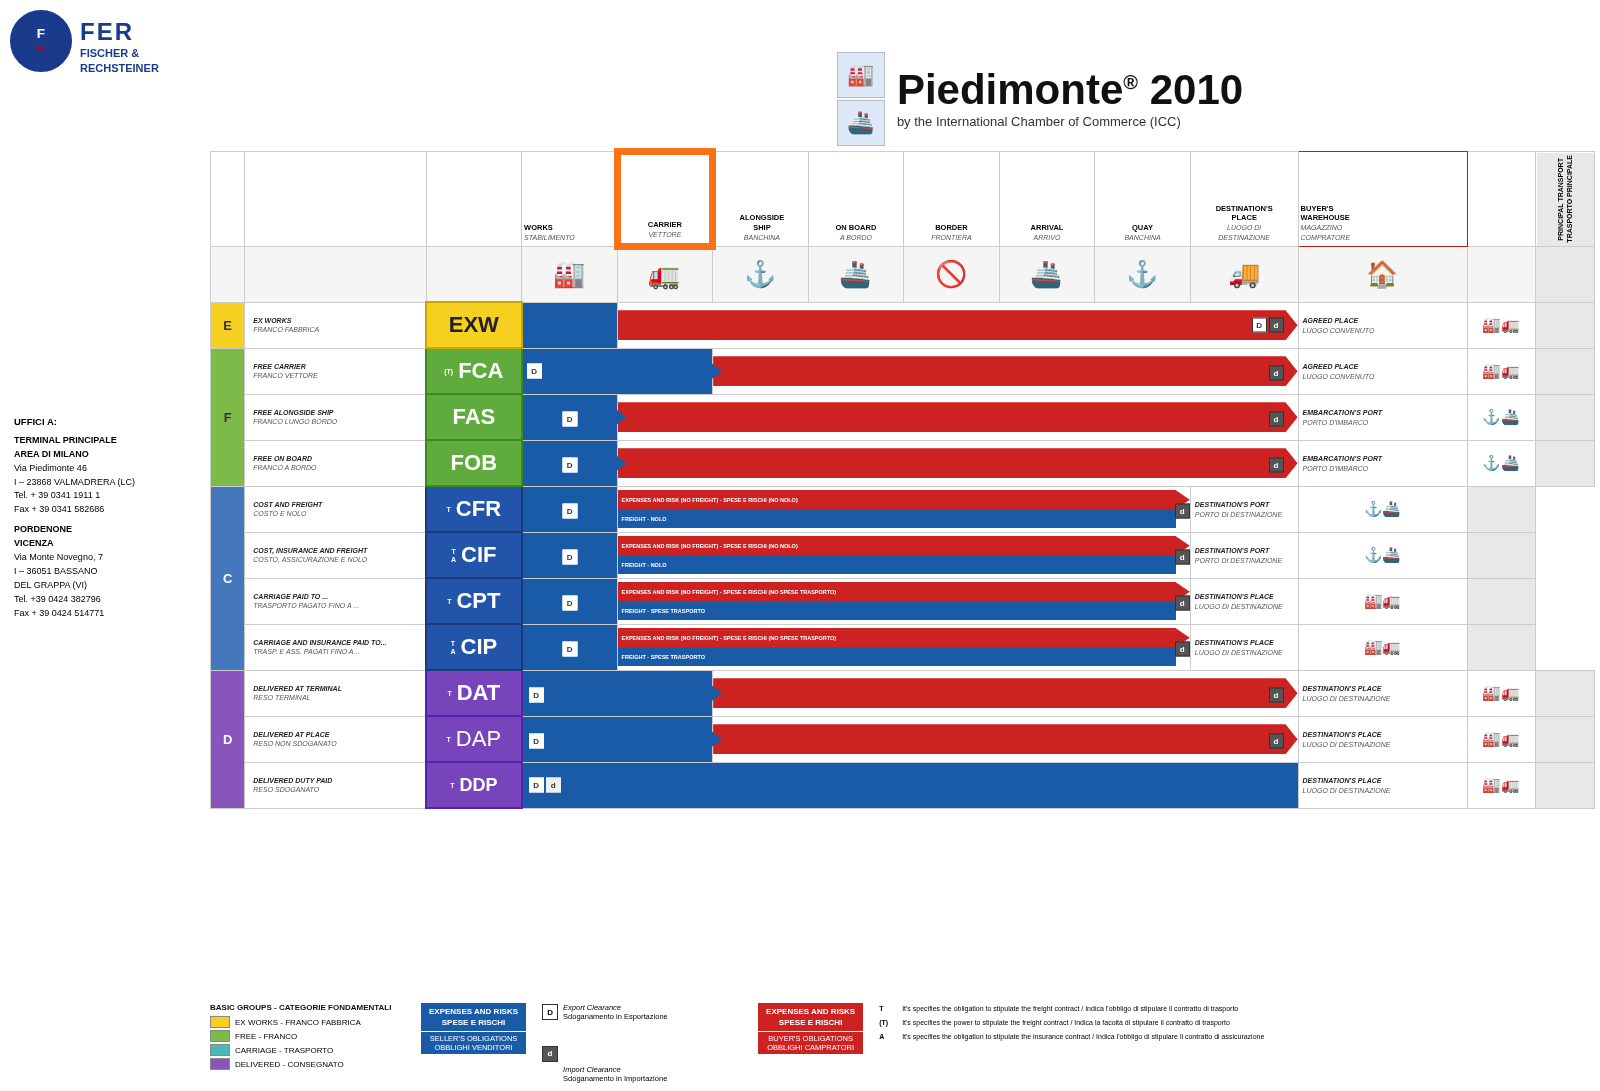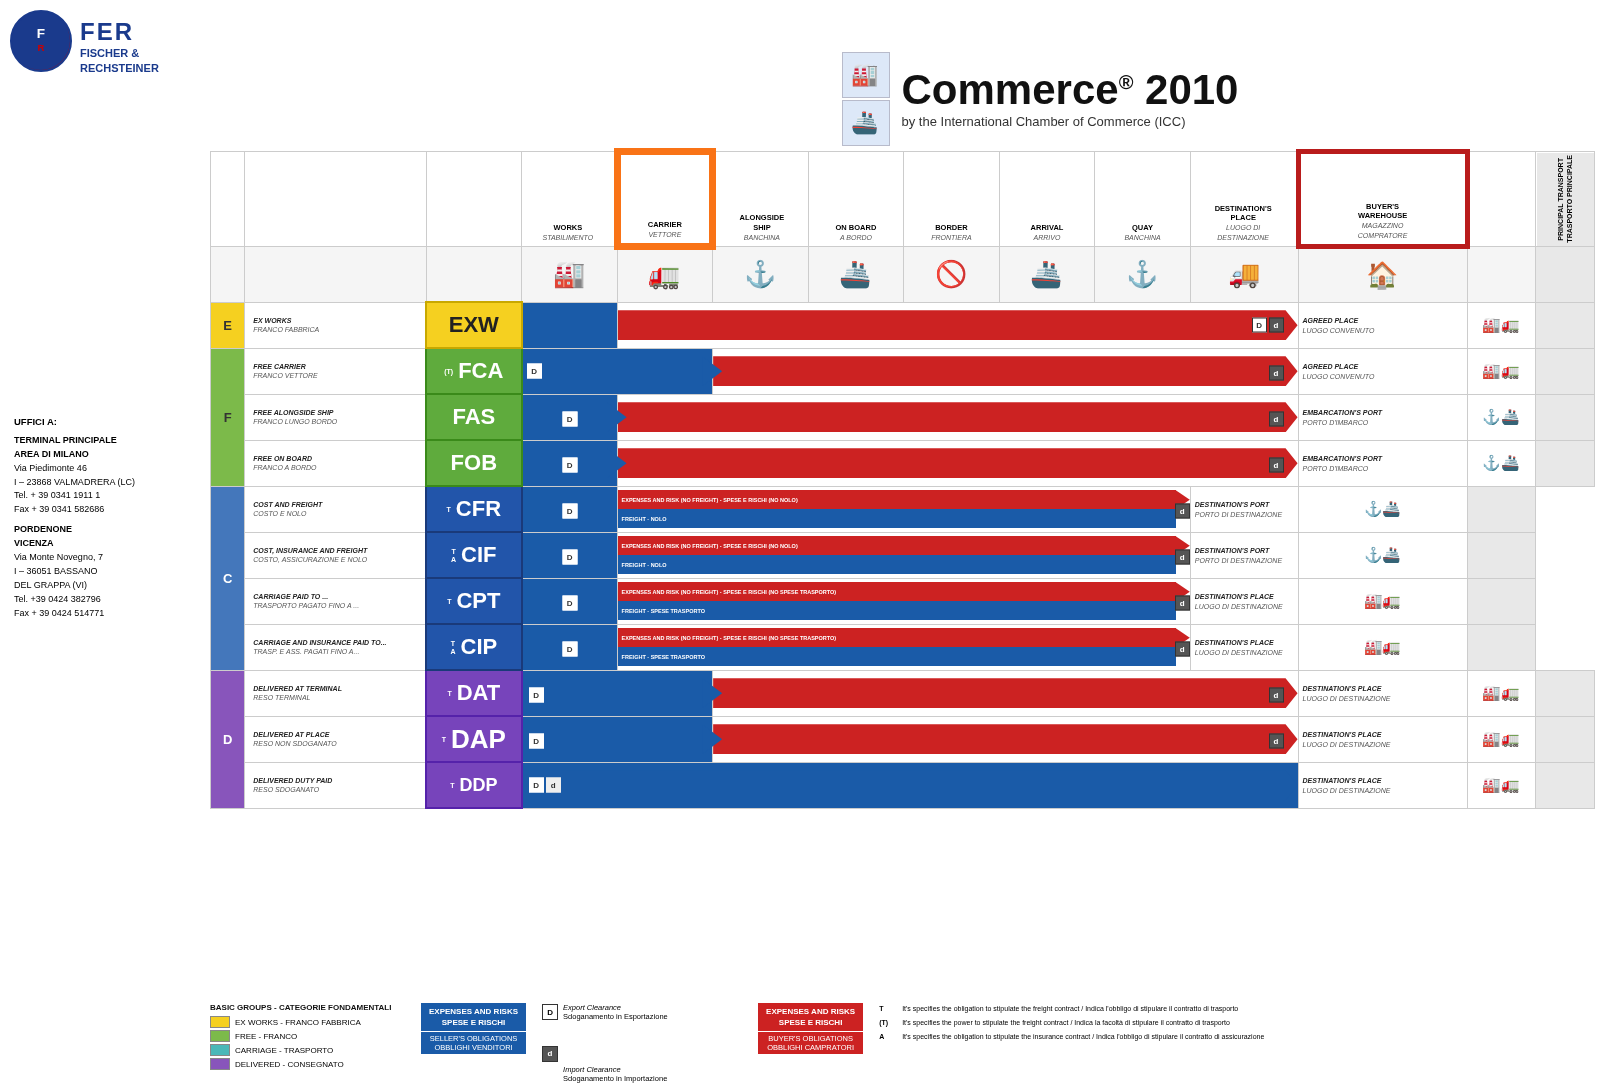--- a/index.html
+++ b/index.html
@@ -116,21 +116,21 @@
 Fax + 39 0424 514771</div>
 </div>
 
 <div style="position:absolute;top:52px;left:490px;right:10px;display:flex;align-items:center;justify-content:center;gap:12px;">
   <div style="display:flex;flex-direction:column;gap:2px;">
     <div style="width:48px;height:46px;background:#dde8f8;border:1px solid #aabb;display:flex;align-items:center;justify-content:center;font-size:22px;">🏭</div>
     <div style="width:48px;height:46px;background:#dde8f8;border:1px solid #aabb;display:flex;align-items:center;justify-content:center;font-size:22px;">🚢</div>
   </div>
   <div>
     <div style="font-size:42px;font-weight:900;color:#111;line-height:1;">
-      <span>Commerce</span><sup style="font-size:20px;">®</sup><span> 2010</span>
+      <span>Piedimonte</span><sup style="font-size:20px;">®</sup><span> 2010</span>
     </div>
     <div style="font-size:13px;color:#333;margin-top:3px;">by the International Chamber of Commerce (ICC)</div>
   </div>
 </div>
 
 <div style="position:absolute;top:148px;left:210px;right:5px;">
   <table style="border-collapse:collapse;width:100%;table-layout:fixed;">
     <colgroup>
       <col style="width:28px">
       <col style="width:148px">
@@ -146,29 +146,29 @@
       <col style="width:138px">
       <col style="width:56px">
       <col style="width:48px">
     </colgroup>
 
     <thead>
       <tr style="height:58px;">
         <th style="border:1px solid #ccc;background:#fff;"></th>
         <th style="border:1px solid #ccc;background:#fff;"></th>
         <th style="border:1px solid #ccc;background:#fff;"></th>
-        <th style="border:1px solid #ccc;background:#fff;text-align:center;padding:3px 2px;font-size:7.5px;font-weight:bold;text-transform:uppercase;line-height:1.3;vertical-align:bottom;">WORKS<br><span style="font-style:italic;font-weight:normal;color:#555;font-size:7px;">STABILIMENTO</span></th>
+        <th style="border:1px solid #ccc;background:#fff;text-align:left;padding:3px 2px;font-size:7.5px;font-weight:bold;text-transform:uppercase;line-height:1.3;vertical-align:bottom;">WORKS<br><span style="font-style:italic;font-weight:normal;color:#555;font-size:7px;">STABILIMENTO</span></th>
         <th style="border:7px solid #f97316;background:#fff;text-align:center;padding:3px 2px;font-size:7.5px;font-weight:bold;text-transform:uppercase;line-height:1.3;vertical-align:bottom;">CARRIER<br><span style="font-style:italic;font-weight:normal;color:#555;font-size:7px;">VETTORE</span></th>
         <th style="border:1px solid #ccc;background:#fff;text-align:center;padding:3px 2px;font-size:7.5px;font-weight:bold;text-transform:uppercase;line-height:1.3;vertical-align:bottom;margin-top:8px;">ALONGSIDE<br>SHIP<br><span style="font-style:italic;font-weight:normal;color:#555;font-size:7px;">BANCHINA</span></th>
         <th style="border:1px solid #ccc;background:#fff;text-align:center;padding:3px 2px;font-size:7.5px;font-weight:bold;text-transform:uppercase;line-height:1.3;vertical-align:bottom;">ON BOARD<br><span style="font-style:italic;font-weight:normal;color:#555;font-size:7px;">A BORDO</span></th>
         <th style="border:1px solid #ccc;background:#fff;text-align:center;padding:3px 2px;font-size:7.5px;font-weight:bold;text-transform:uppercase;line-height:1.3;vertical-align:bottom;">BORDER<br><span style="font-style:italic;font-weight:normal;color:#555;font-size:7px;">FRONTIERA</span></th>
         <th style="border:1px solid #ccc;background:#fff;text-align:center;padding:3px 2px;font-size:7.5px;font-weight:bold;text-transform:uppercase;line-height:1.3;vertical-align:bottom;">ARRIVAL<br><span style="font-style:italic;font-weight:normal;color:#555;font-size:7px;">ARRIVO</span></th>
         <th style="border:1px solid #ccc;background:#fff;text-align:center;padding:3px 2px;font-size:7.5px;font-weight:bold;text-transform:uppercase;line-height:1.3;vertical-align:bottom;">QUAY<br><span style="font-style:italic;font-weight:normal;color:#555;font-size:7px;">BANCHINA</span></th>
         <th style="border:1px solid #ccc;background:#fff;text-align:center;padding:3px 2px;font-size:7.5px;font-weight:bold;text-transform:uppercase;line-height:1.3;vertical-align:bottom;">DESTINATION'S<br>PLACE<br><span style="font-style:italic;font-weight:normal;color:#555;font-size:7px;">LUOGO DI<br>DESTINAZIONE</span></th>
-        <th style="border:5px solid #b91c1c;background:#fff;text-align:center;padding:3px 13px;font-size:7.5px;font-weight:bold;text-transform:uppercase;line-height:1.3;vertical-align:bottom;">BUYER'S<br>WAREHOUSE<br><span style="font-style:italic;font-weight:normal;color:#555;font-size:7px;">MAGAZZINO<br>COMPRATORE</span></th>
+        <th style="border:1px solid #b91c1c;background:#fff;text-align:left;padding:3px 2px;font-size:7.5px;font-weight:bold;text-transform:uppercase;line-height:1.3;vertical-align:bottom;">BUYER'S<br>WAREHOUSE<br><span style="font-style:italic;font-weight:normal;color:#555;font-size:7px;">MAGAZZINO<br>COMPRATORE</span></th>
         <th style="border:1px solid #ccc;background:#fff;"></th>
         <th style="border:1px solid #ccc;background:#e8e8e8;text-align:center;padding:3px 2px;font-size:7px;font-weight:bold;text-transform:uppercase;line-height:1.3;vertical-align:middle;writing-mode:vertical-rl;transform:rotate(180deg);">PRINCIPAL TRANSPORT<br>TRASPORTO PRINCIPALE</th>
       </tr>
 
       <tr style="height:56px;background:#f5f5f5;">
         <td style="border:1px solid #ccc;"></td>
         <td style="border:1px solid #ccc;"></td>
         <td style="border:1px solid #ccc;"></td>
         <td style="border:1px solid #ccc;text-align:center;font-size:26px;">🏭</td>
         <td style="border:1px solid #ccc;text-align:center;font-size:26px;">🚛</td>
@@ -515,21 +515,21 @@
       <tr style="height:46px;">
         <td class="desc-cell" style="border:1px solid #ccc;padding:3px 4px 3px 8px;">
           <div class="desc-eng">DELIVERED AT PLACE</div>
           <div class="desc-ita">RESO NON SDOGANATO</div>
         </td>
         <td class="code-purple" style="border:2px solid #5522aa;text-align:center;font-size:22px;font-weight:900;color:#fff;">
           <div class="ta-wrap">
             <div class="ta-col" style="color:#fff;">
                 <span>T</span>
               </div>
-            <span style="font-size:26px;font-weight:700;">DAP</span>
+            <span style="font-size:22px;font-weight:400;">DAP</span>
           </div>
         </td>
         <td colspan="2" style="border:1px solid #ccc;position:relative;padding:0;background:#1a5ba8;">
           <div style="position:absolute;right:-10px;top:50%;transform:translateY(-50%);z-index:10;">
             <div style="width:20px;height:30px;background:#1a5ba8;clip-path:polygon(0 0,100% 50%,0 100%);"></div>
           </div>
           <div style="position:absolute;left:6px;top:50%;transform:translateY(-50%);">
             <span style="border:1.5px solid #fff;background:#fff;color:#333;font-size:8px;font-weight:bold;width:15px;height:15px;line-height:13px;text-align:center;display:inline-block;">D</span>
           </div>
         </td>

